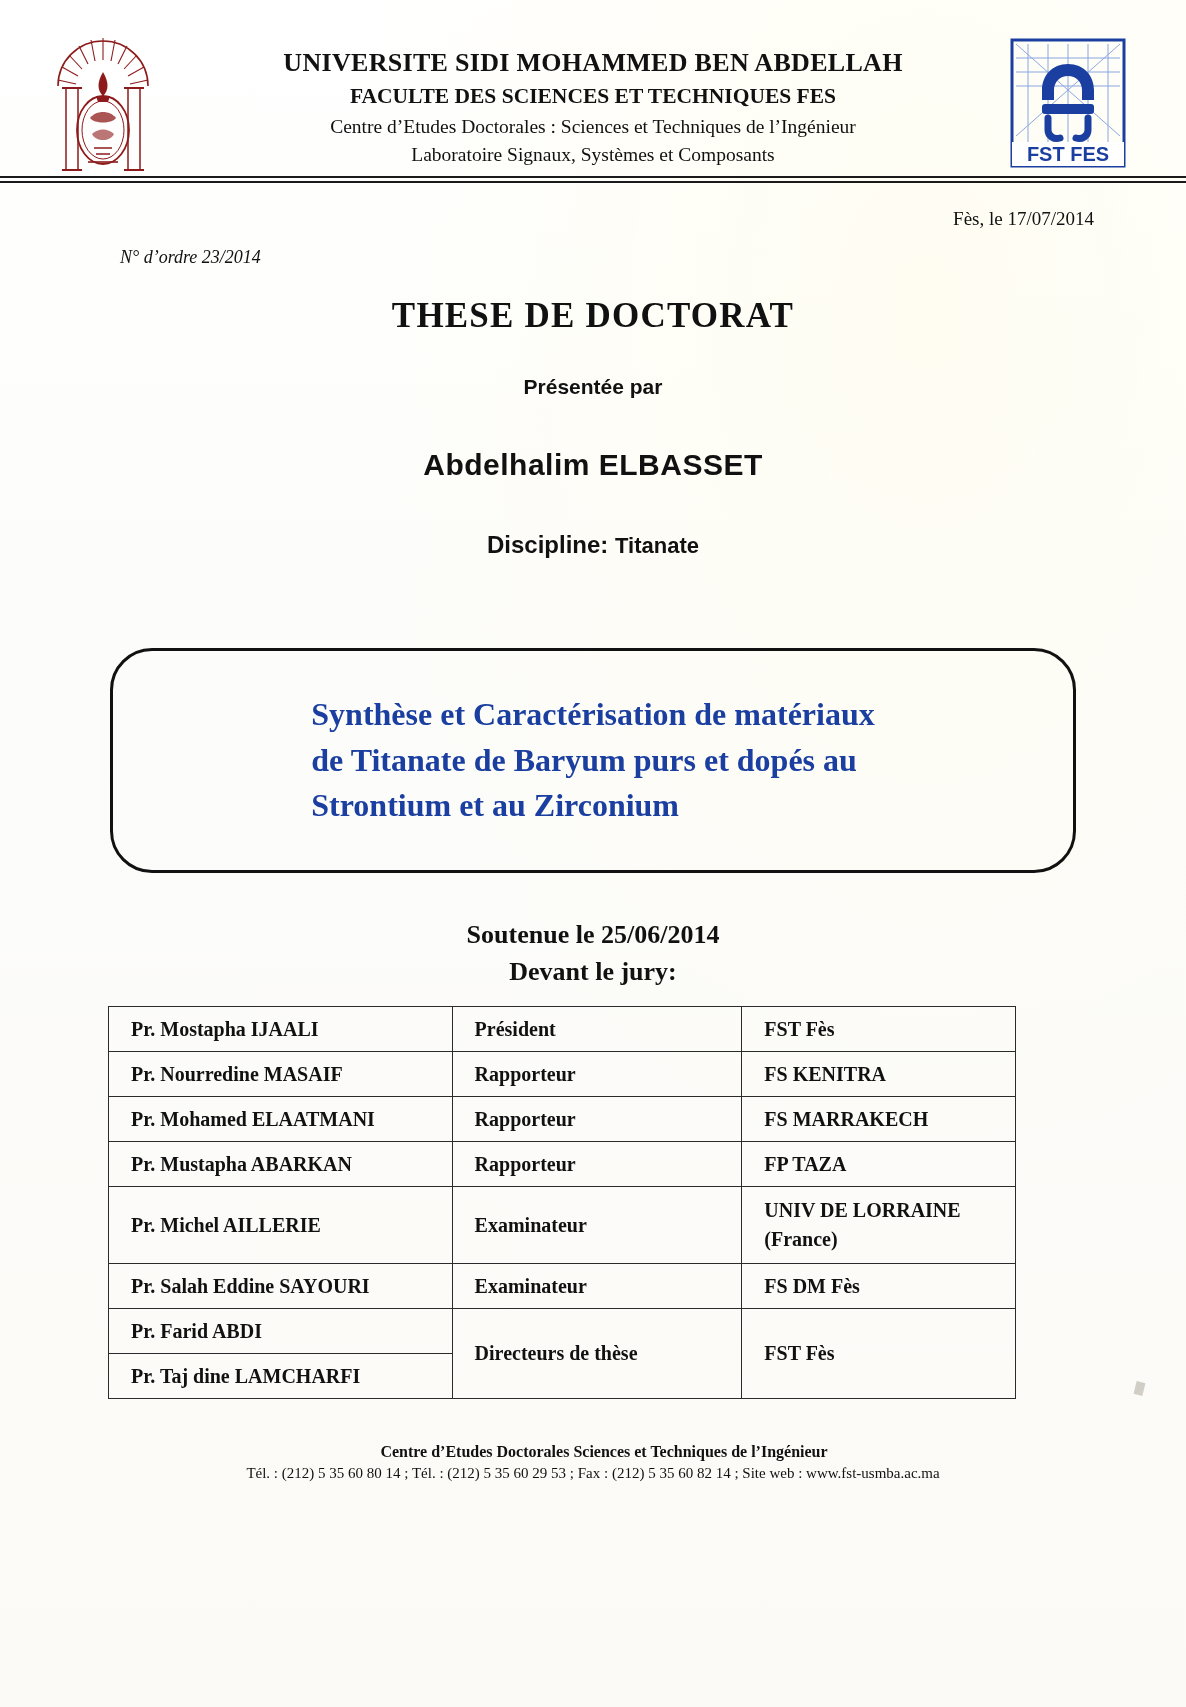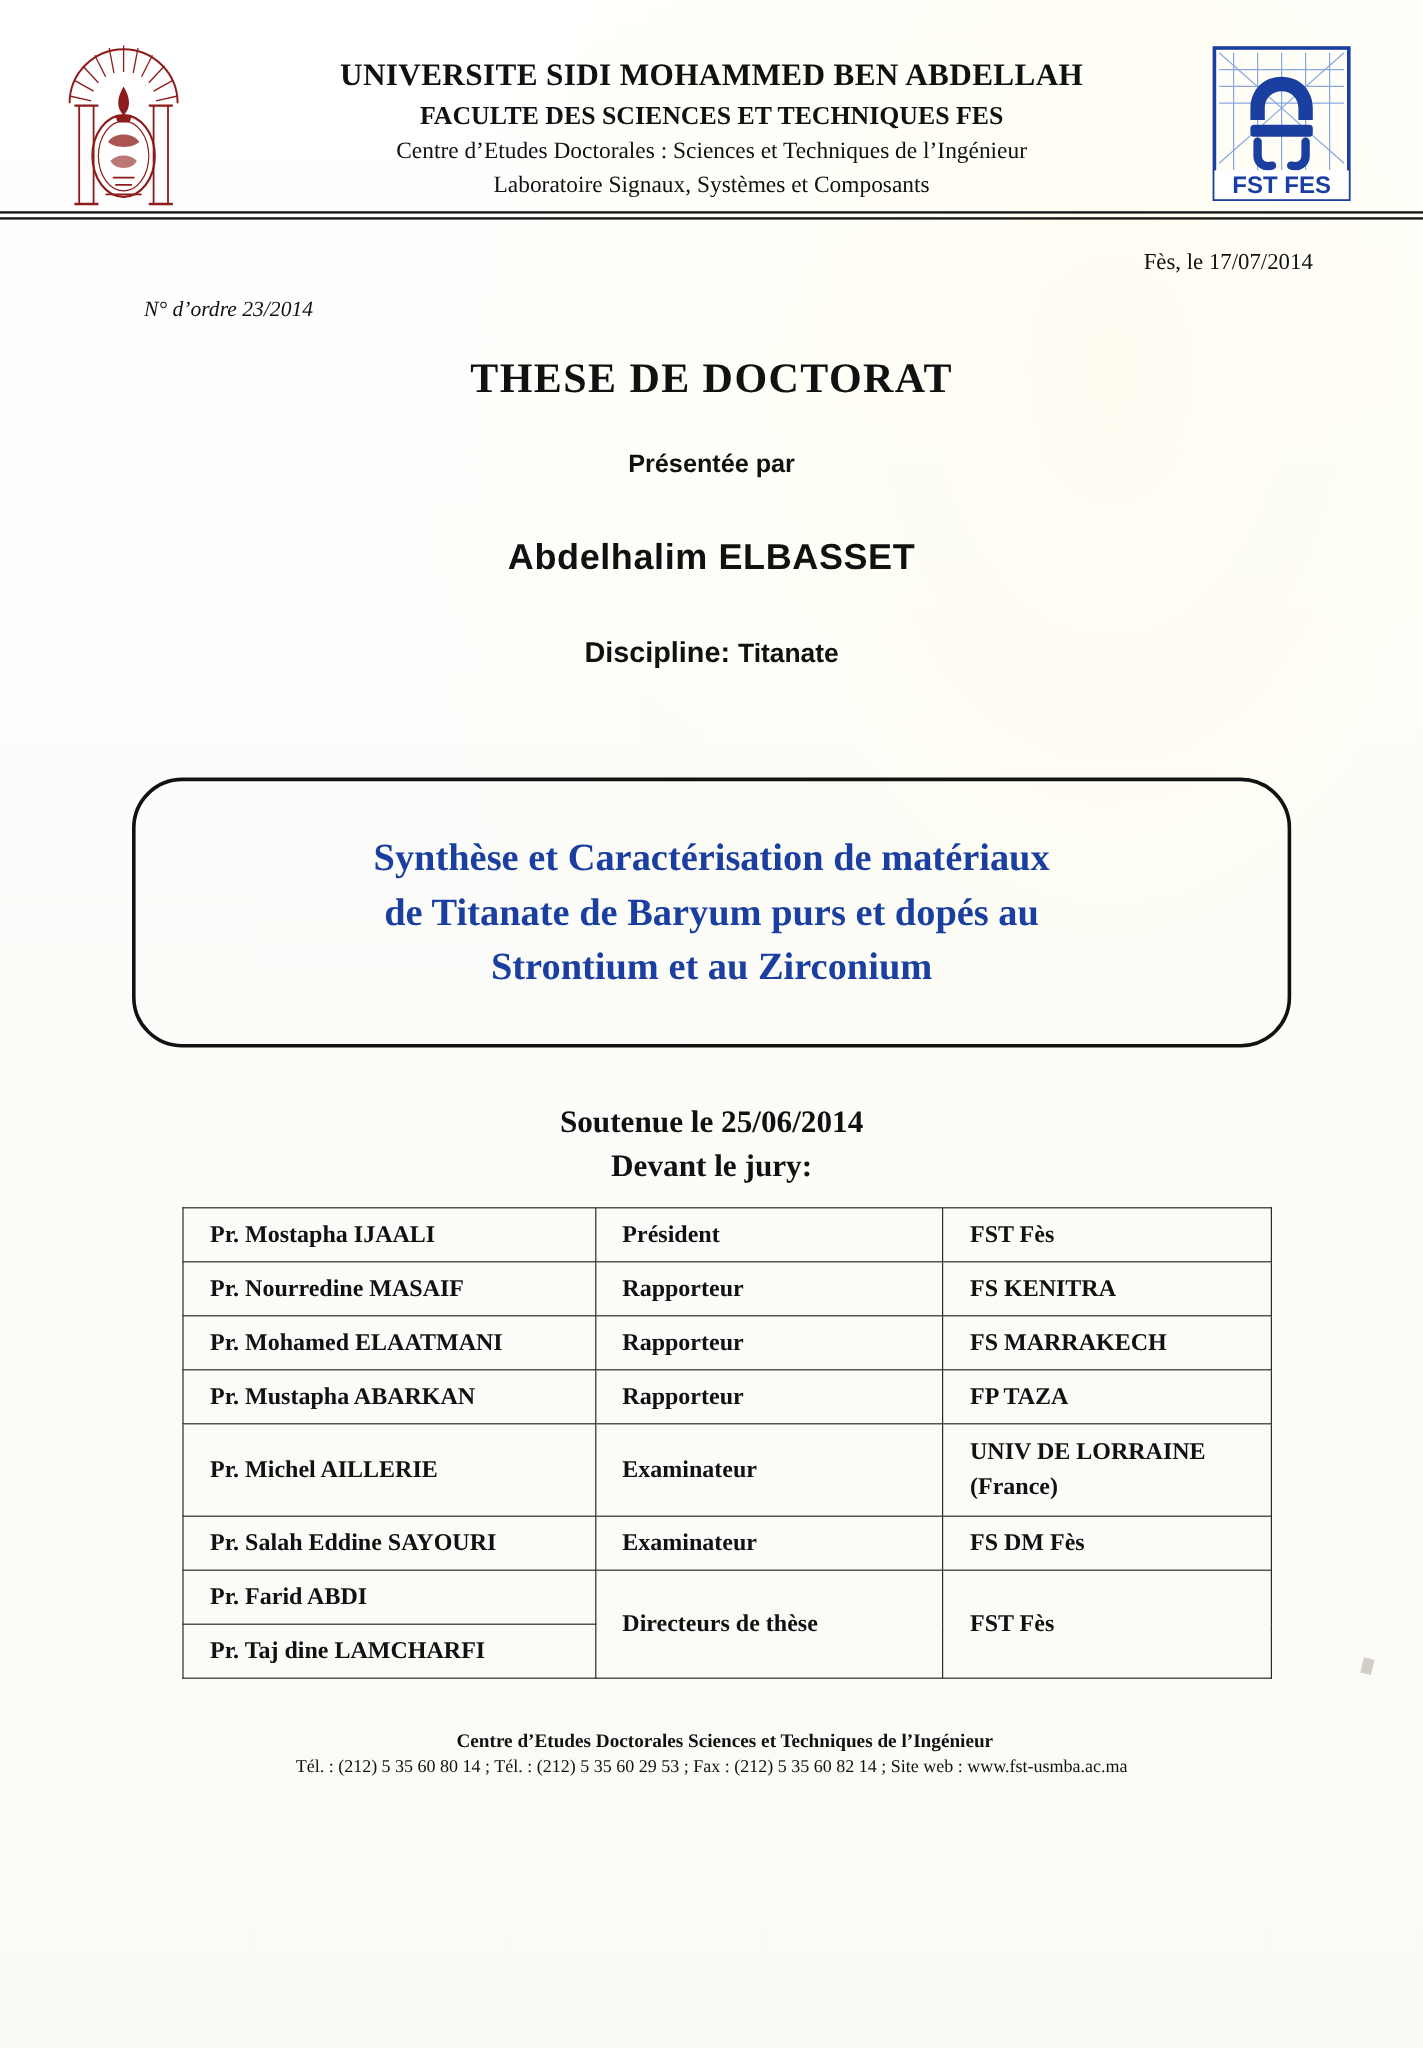--- a/index.html
+++ b/index.html
@@ -171,21 +171,20 @@
     border-radius: 42px;
     display: flex;
     align-items: center;
     justify-content: center;
     box-sizing: border-box;
   }
   .subject-text {
     color: #1b3fa0;
     font-size: 32px;
     font-weight: bold;
-    text-align: center;
     line-height: 1.42;
     padding: 0 26px;
   }
 
   
   .defense {
     position: absolute;
     left: 0; right: 0;
     top: 920px;
     text-align: center;
@@ -203,21 +202,20 @@
 
   
   .jury-table {
     position: absolute;
     left: 108px;
     top: 1006px;
     width: 908px;
     border-collapse: collapse;
     font-size: 20px;
     font-weight: bold;
-    margin-left: 44px;
   }
   .jury-table td {
     border: 1.5px solid #2b2b2b;
     padding: 9px 0 9px 22px;
     vertical-align: middle;
     height: 26px;
   }
   .col-name   { width: 350px; }
   .col-role   { width: 290px; }
   .col-aff    { width: 268px; }

